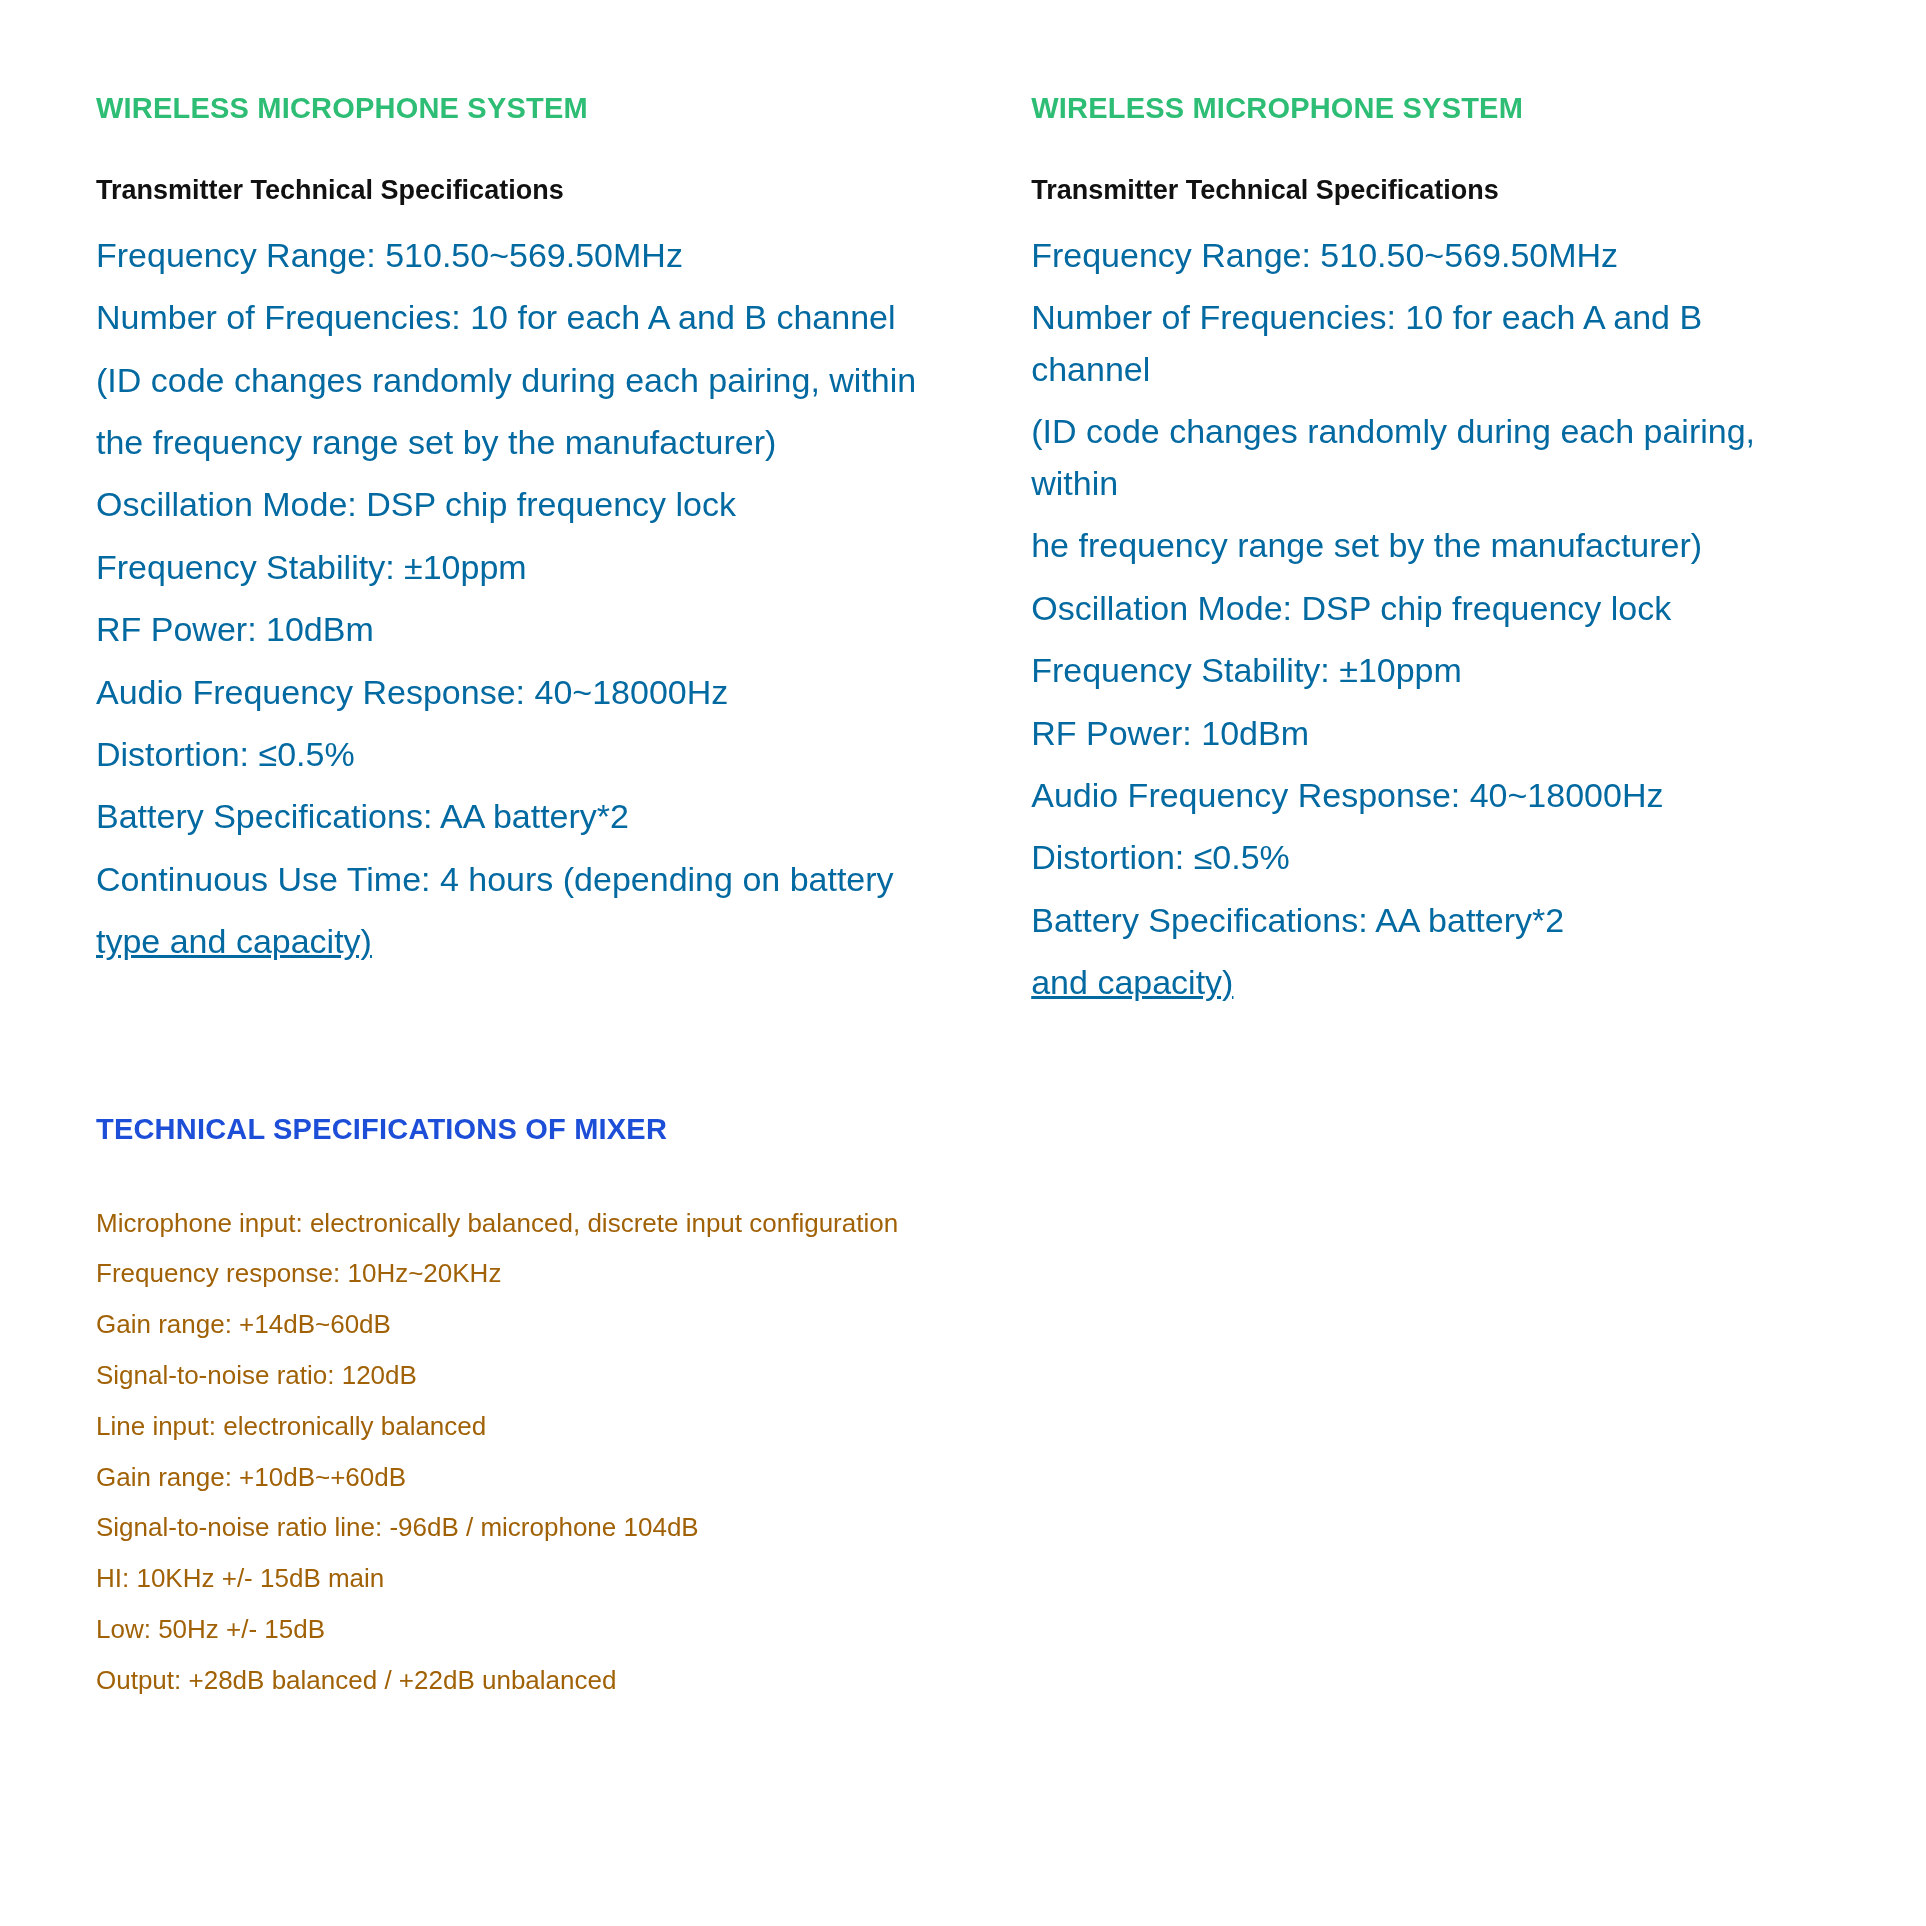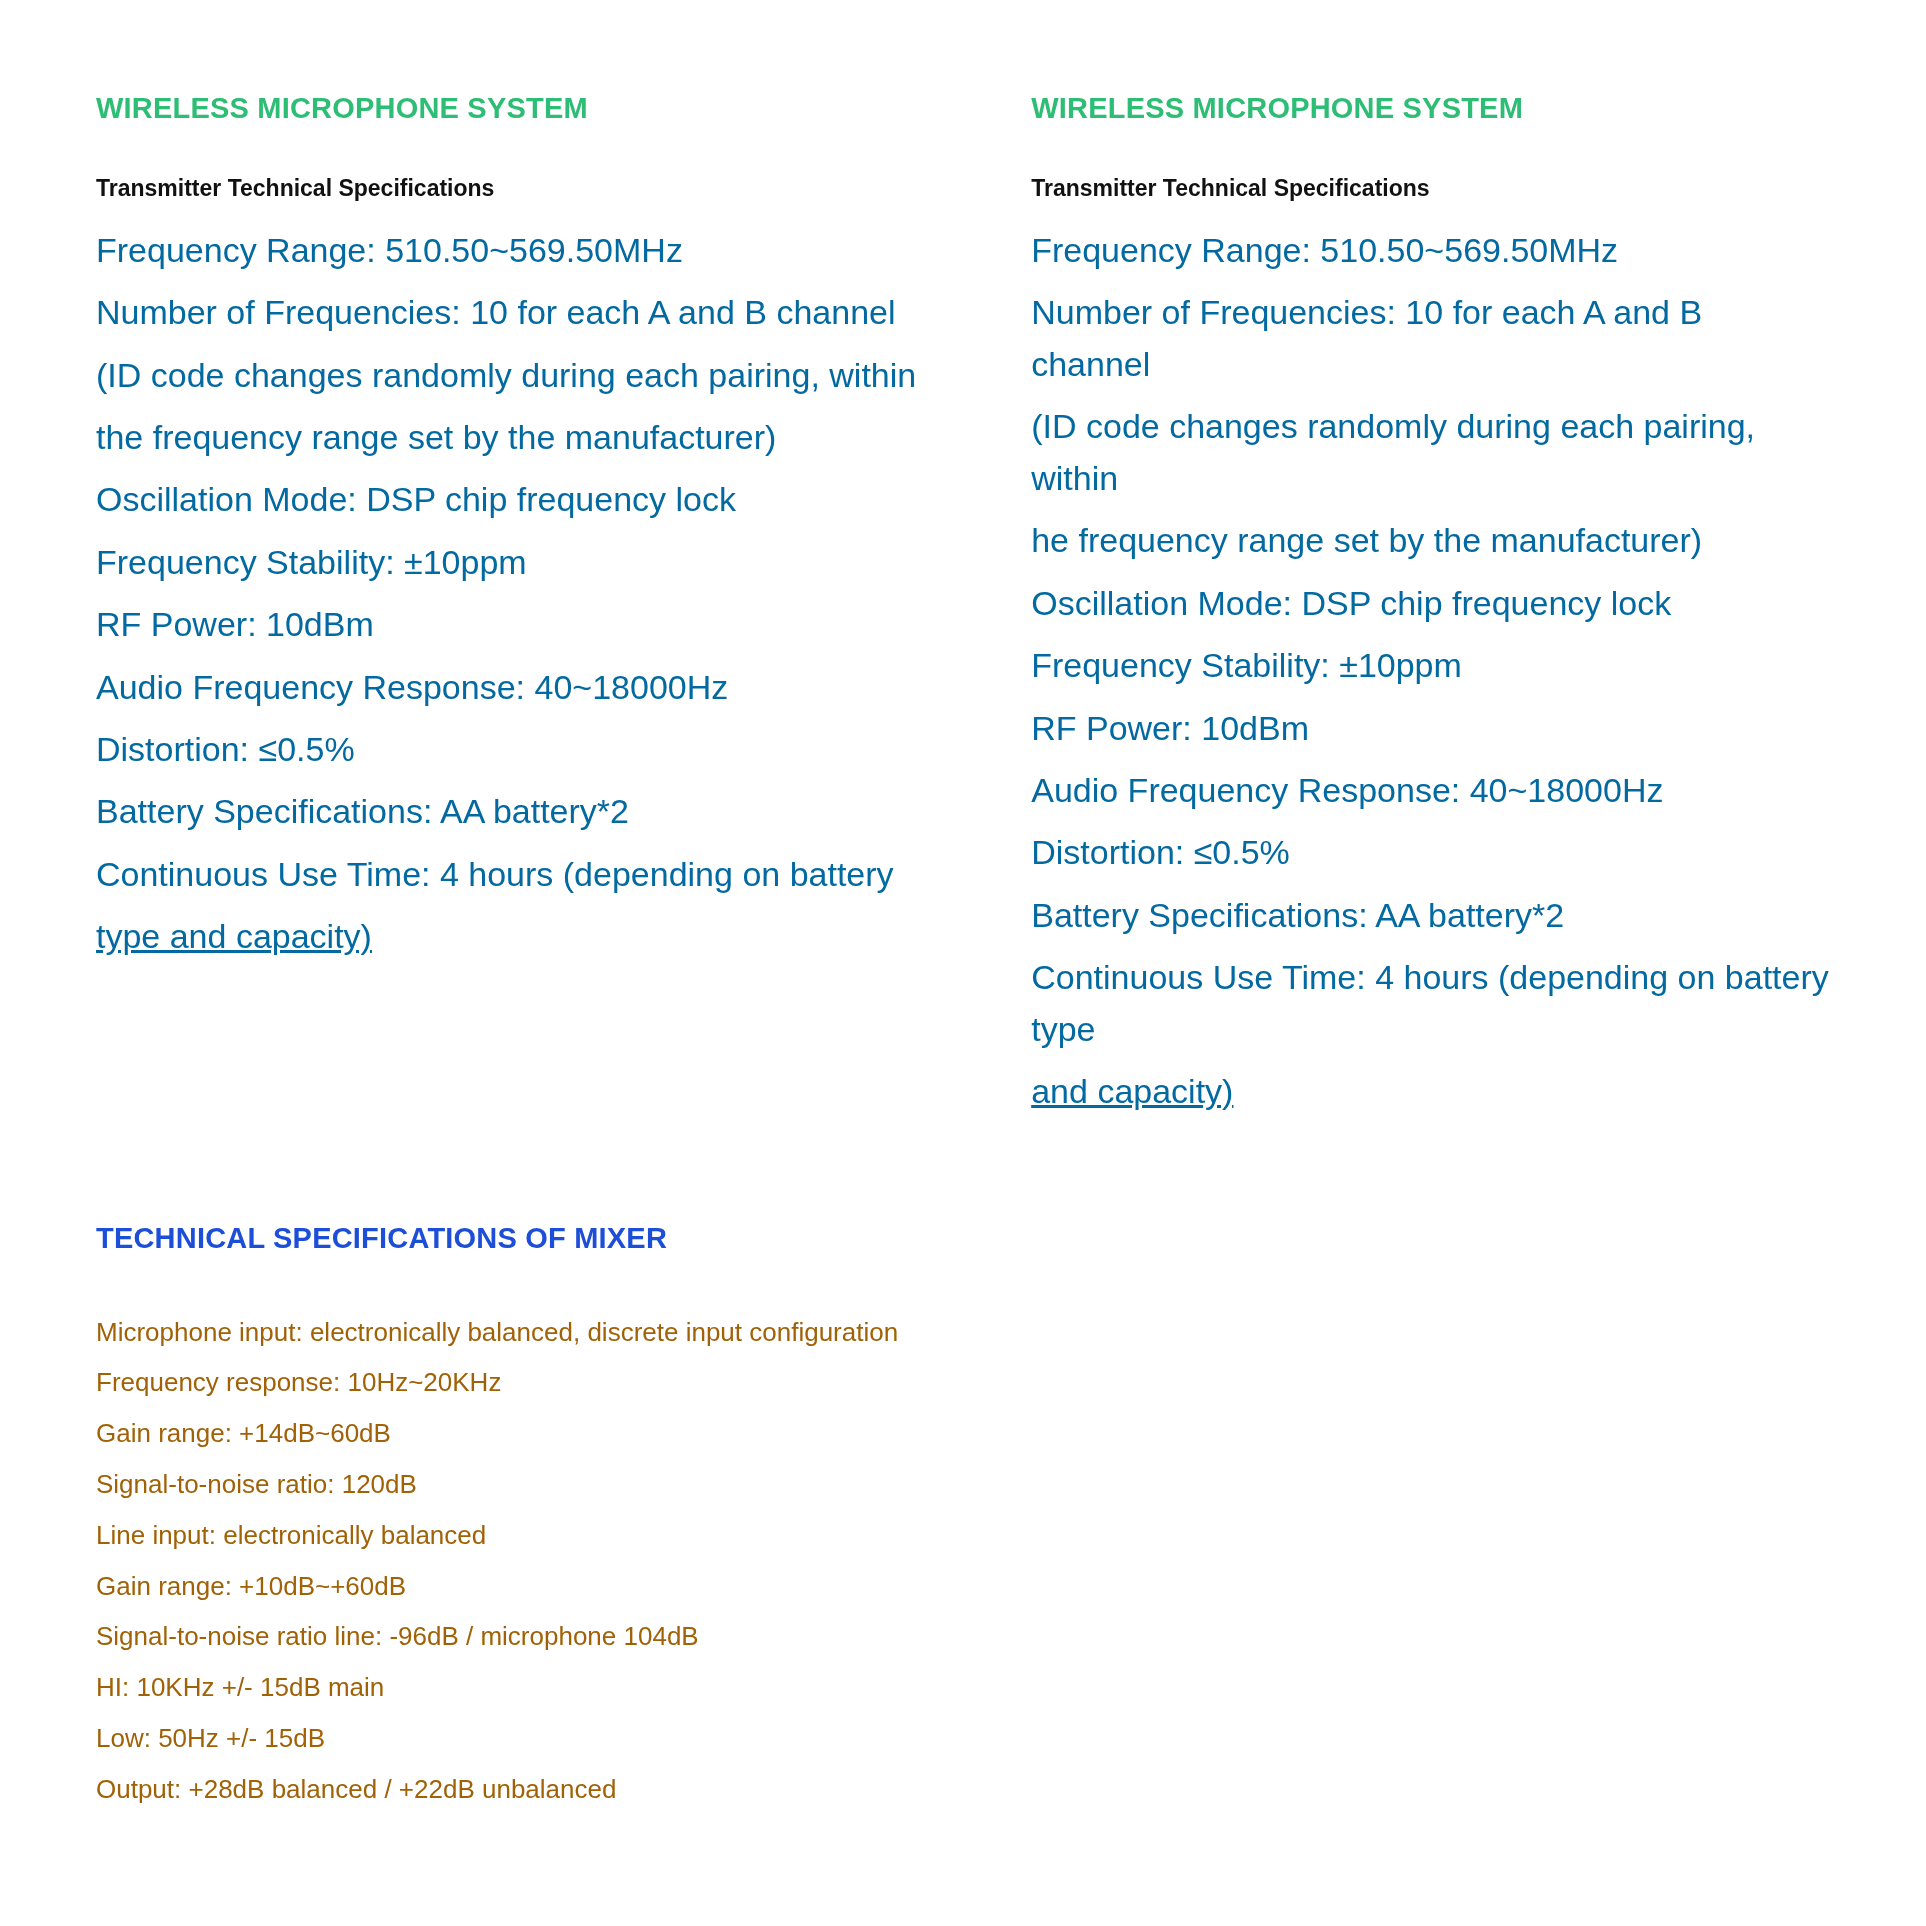--- a/index.html
+++ b/index.html
@@ -36,21 +36,21 @@
   }
   .section-heading {
     color: #2ebd74;
     font-size: 29px;
     font-weight: bold;
     letter-spacing: 0.2px;
     line-height: 1.2;
     margin: 0 0 48px 0;
   }
   .subheading {
-    font-size: 23px;
+    font-size: 27px;
     font-weight: bold;
     color: #111111;
     margin: 0 0 22.5px 0;
     line-height: 1.25;
   }
   .spec-line {
     font-size: 34px;
     color: #0369a1;
     line-height: 1.52;
     margin: 0 0 10.7px 0;
@@ -107,21 +107,20 @@
       <p class="spec-line">Frequency Range: 510.50~569.50MHz</p>
       <p class="spec-line">Number of Frequencies: 10 for each A and B channel</p>
       <p class="spec-line">(ID code changes randomly during each pairing, within</p>
       <p class="spec-line">he frequency range set by the manufacturer)</p>
       <p class="spec-line">Oscillation Mode: DSP chip frequency lock</p>
       <p class="spec-line">Frequency Stability: ±10ppm</p>
       <p class="spec-line">RF Power: 10dBm</p>
       <p class="spec-line">Audio Frequency Response: 40~18000Hz</p>
       <p class="spec-line">Distortion: ≤0.5%</p>
       <p class="spec-line">Battery Specifications: AA battery*2</p>
-      <p class="spec-line">Continuous Use Time: 4 hours (depending on battery type</p>
       <p class="spec-line">and capacity)</p>
     </div>
 
   </div>
 
   <div class="mixer-block">
     <h2 class="mixer-heading">TECHNICAL SPECIFICATIONS OF MIXER</h2>
     <p class="mixer-line">Microphone input: electronically balanced, discrete input configuration</p>
     <p class="mixer-line">Frequency response: 10Hz~20KHz</p>
     <p class="mixer-line">Gain range: +14dB~60dB</p>

